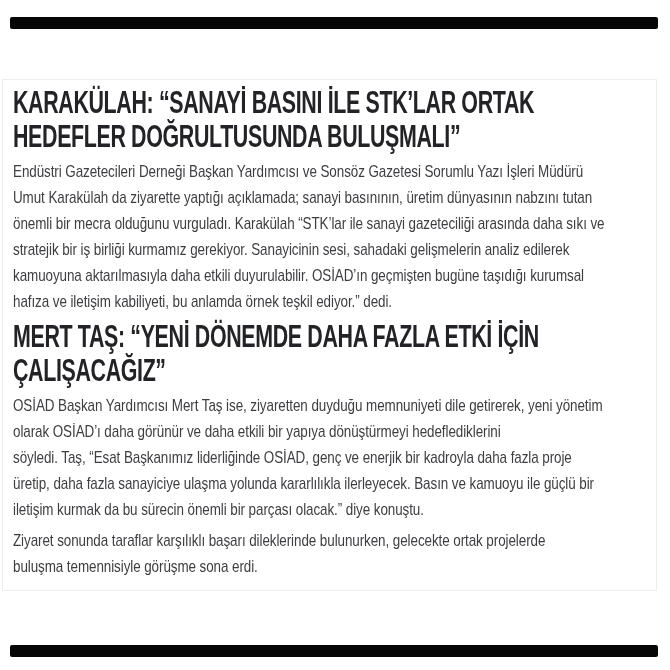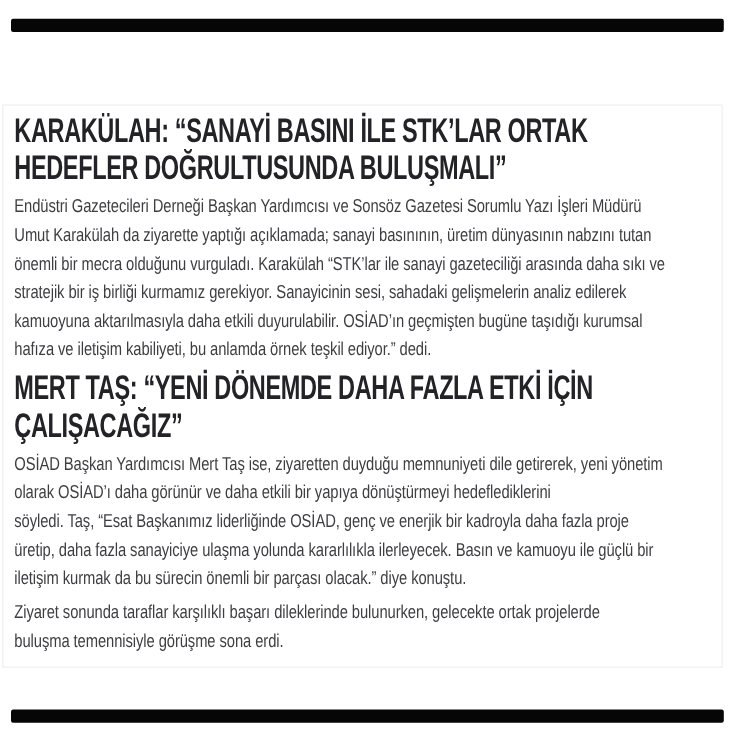--- a/index.html
+++ b/index.html
@@ -16,21 +16,21 @@
     width:648px;
     height:12px;
     background:#060606;
     border-radius:2px;
   }
   .redaction-bar.top { top:17px; }
   .redaction-bar.bottom { top:645px; }
   .article-card {
     position:absolute;
     left:2px;
-    top:95px;
+    top:79px;
     width:655px;
     background:#ffffff;
     border:1px solid #eeecef;
     padding:6px 12px 10px 10px;
     overflow:visible;
   }
   .article-heading {
     font-weight:bold;
     font-size:31px;
     line-height:34px;

